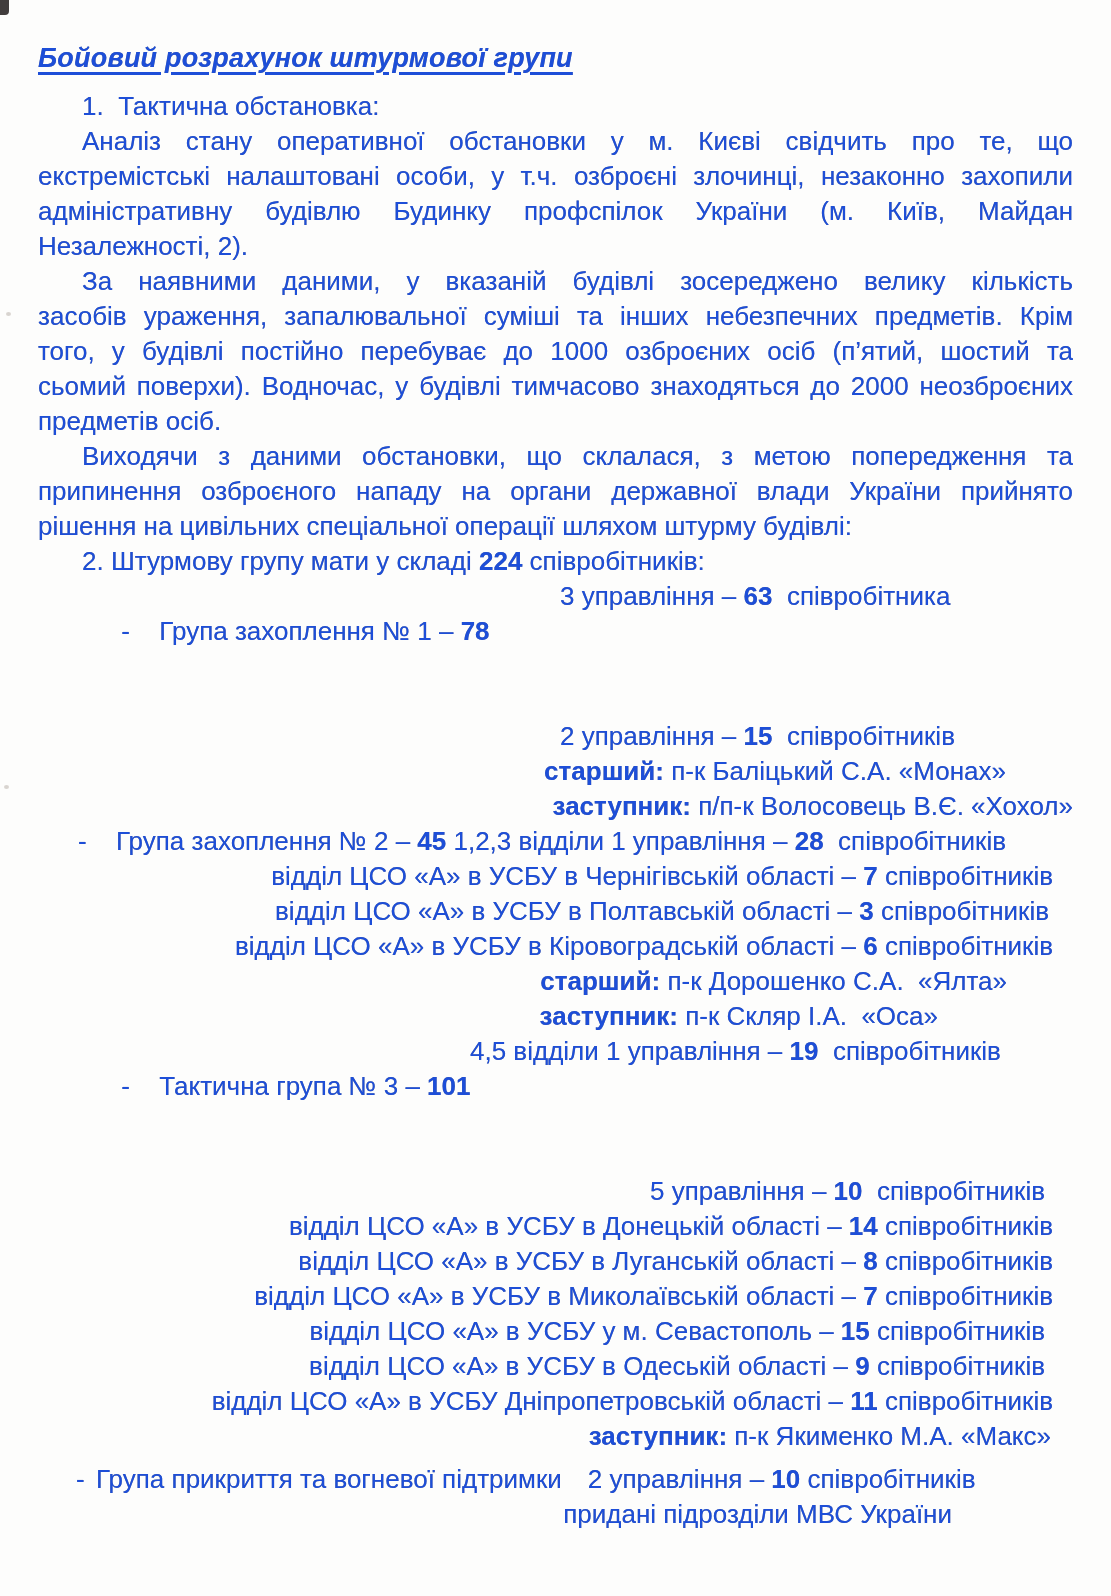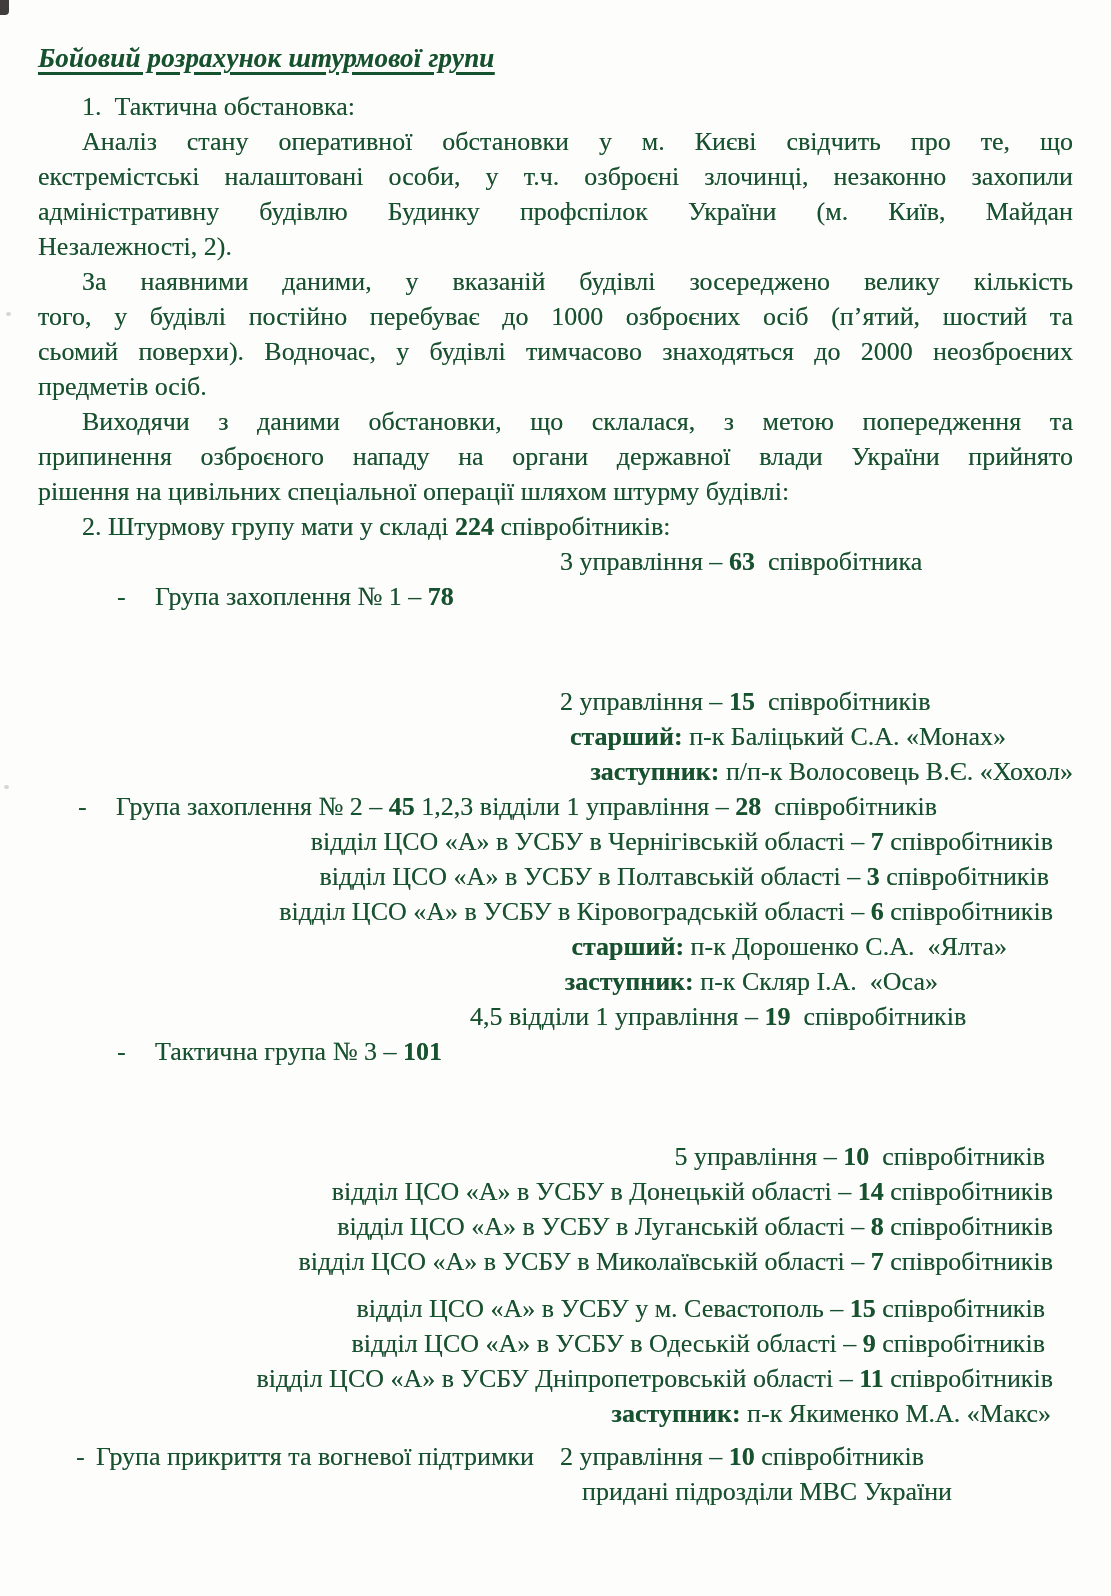--- a/index.html
+++ b/index.html
@@ -1,22 +1,22 @@
 <!DOCTYPE html>
 <html lang="uk"><head>
 <meta charset="utf-8">
 <style>
   html,body{margin:0;padding:0;background:#e9e9e9;}
   .page{
     position:relative;
     width:1111px;height:1596px;
     margin:0 auto;
     background:#fdfdfc;
-    color:#14532d;
-    font-family:Liberation Serif, serif;
+    color:#1d4ed8;
+    font-family:Liberation Sans, sans-serif;
     font-size:26px;
     line-height:35px;
     box-sizing:border-box;
     padding:40px 38px 0 38px;
     overflow:hidden;
     text-shadow:0 0 0.5px rgba(60,52,52,.55);
   }
   .corner-mark{
     position:absolute;top:0;left:0;width:9px;height:15px;
     background:#2c2828;border-radius:0 0 4px 0;opacity:.9;
@@ -59,20 +59,21 @@
 
   <div>
     <div class="line just ind">Аналіз стану оперативної обстановки у м. Києві свідчить про те, що</div>
     <div class="line just">екстремістські налаштовані особи, у т.ч. озброєні злочинці, незаконно захопили</div>
     <div class="line just">адміністративну будівлю Будинку профспілок України (м. Київ, Майдан</div>
     <div class="line">Незалежності, 2).</div>
   </div>
 
   <div>
     <div class="line just ind">За наявними даними, у вказаній будівлі зосереджено велику кількість</div>
+    <div class="line just">засобів ураження, запалювальної суміші та інших небезпечних предметів. Крім</div>
     <div class="line just">того, у будівлі постійно перебуває до 1000 озброєних осіб (п’ятий, шостий та</div>
     <div class="line just">сьомий поверхи). Водночас, у будівлі тимчасово знаходяться до 2000 неозброєних</div>
     <div class="line">предметів осіб.</div>
   </div>
 
   <div>
     <div class="line just ind">Виходячи з даними обстановки, що склалася, з метою попередження та</div>
     <div class="line just">припинення озброєного нападу на органи державної влади України прийнято</div>
     <div class="line">рішення на цивільних спеціальної операції шляхом штурму будівлі:</div>
   </div>
@@ -100,21 +101,21 @@
 
   <div>
     <div class="line pre g1row">
       <span class="bullet">-</span><span><span>Тактична група № 3 – </span><b>101</b></span>
       <span class="col2 c3"><span>4,5 відділи 1 управління – </span><b>19</b><span>  співробітників</span></span>
     </div>
     <div class="line pre sr" style="padding-right:28px;"><span>5 управління – </span><b>10</b><span>  співробітників</span></div>
     <div class="line pre sr" style="padding-right:20px;"><span>відділ ЦСО «А» в УСБУ в Донецькій області – </span><b>14</b><span> співробітників</span></div>
     <div class="line pre sr" style="padding-right:20px;"><span>відділ ЦСО «А» в УСБУ в Луганській області – </span><b>8</b><span> співробітників</span></div>
     <div class="line pre sr" style="padding-right:20px;"><span>відділ ЦСО «А» в УСБУ в Миколаївській області – </span><b>7</b><span> співробітників</span></div>
-    <div class="line pre sr" style="padding-right:28px;margin-top:12px;"><span>відділ ЦСО «А» в УСБУ у м. Севастополь – </span><b>15</b><span> співробітників</span></div>
+    <div class="line pre sr" style="padding-right:28px;"><span>відділ ЦСО «А» в УСБУ у м. Севастополь – </span><b>15</b><span> співробітників</span></div>
     <div class="line pre sr" style="padding-right:28px;"><span>відділ ЦСО «А» в УСБУ в Одеській області – </span><b>9</b><span> співробітників</span></div>
     <div class="line pre sr" style="padding-right:20px;"><span>відділ ЦСО «А» в УСБУ Дніпропетровській області – </span><b>11</b><span> співробітників</span></div>
     <div class="line pre sr" style="padding-right:22px;"><b>заступник:</b><span> п-к Якименко М.А. «Макс»</span></div>
   </div>
 
   <div class="mt8">
     <div class="line pre"><span class="bullet b2">-</span><span>Група прикриття та вогневої підтримки</span><span class="gap"></span><span>2 управління – </span><b>10</b><span> співробітників</span></div>
     <div class="line pre sr" style="padding-right:121px;">придані підрозділи МВС України</div>
 
   </div>

